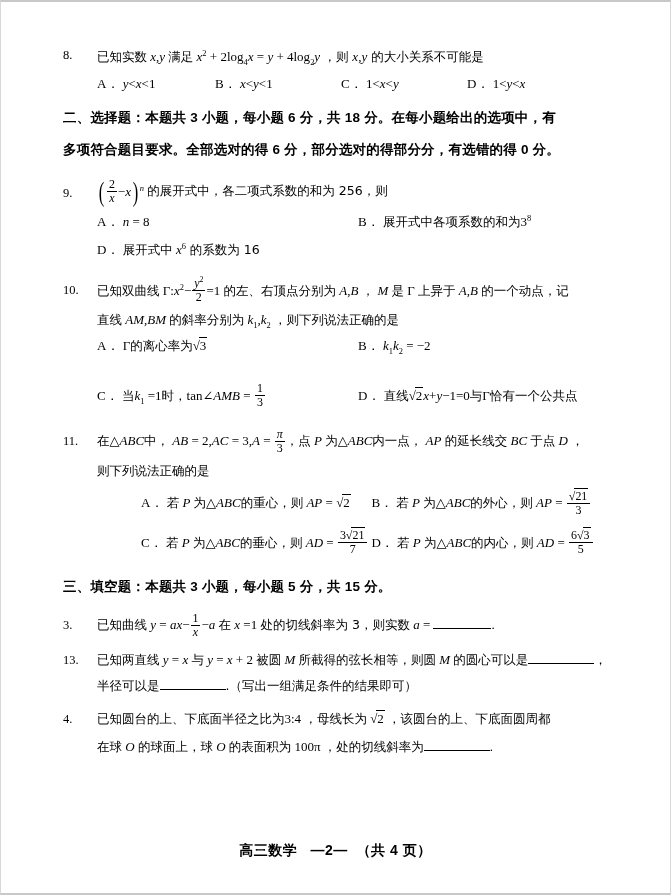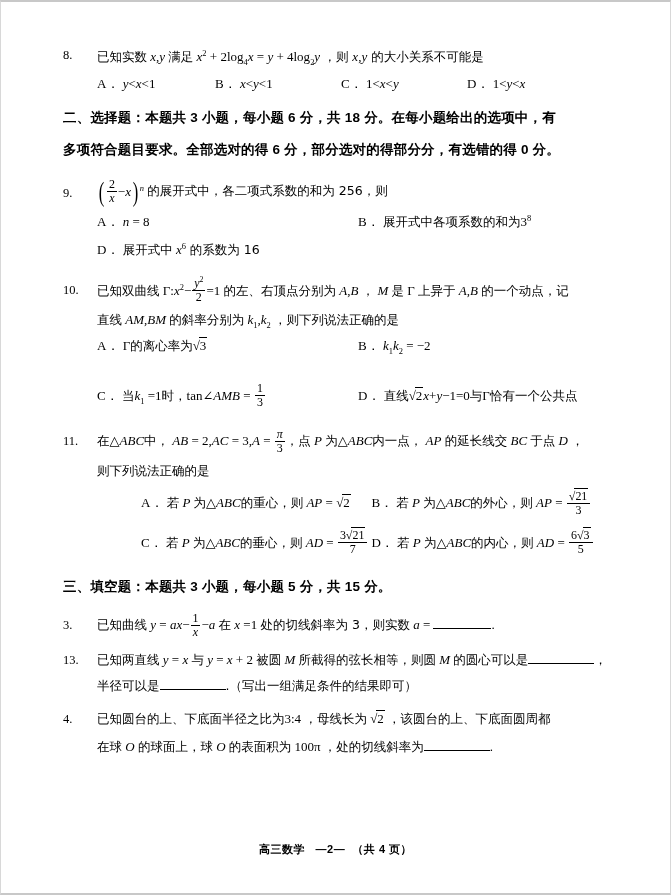--- a/index.html
+++ b/index.html
@@ -160,21 +160,21 @@
   .blank-m { width: 58px; }
 
   .footer {
     position: absolute;
     left: 0;
     right: 0;
     top: 840px;
     text-align: center;
     font-family: "Liberation Sans", "DejaVu Sans", sans-serif;
     font-weight: bold;
-    font-size: 11px;
+    font-size: 14px;
     letter-spacing: 0.5px;
   }
   .stem, .qbody, .opt, .indent-line { font-family: "Liberation Serif", "DejaVu Serif", serif; }
   .zh { font-family: "DejaVu Sans", "Liberation Sans", sans-serif; font-size: 12.5px; }
 </style>
 </head>
 <body>
 
 <div class="page">
   <div class="content">

